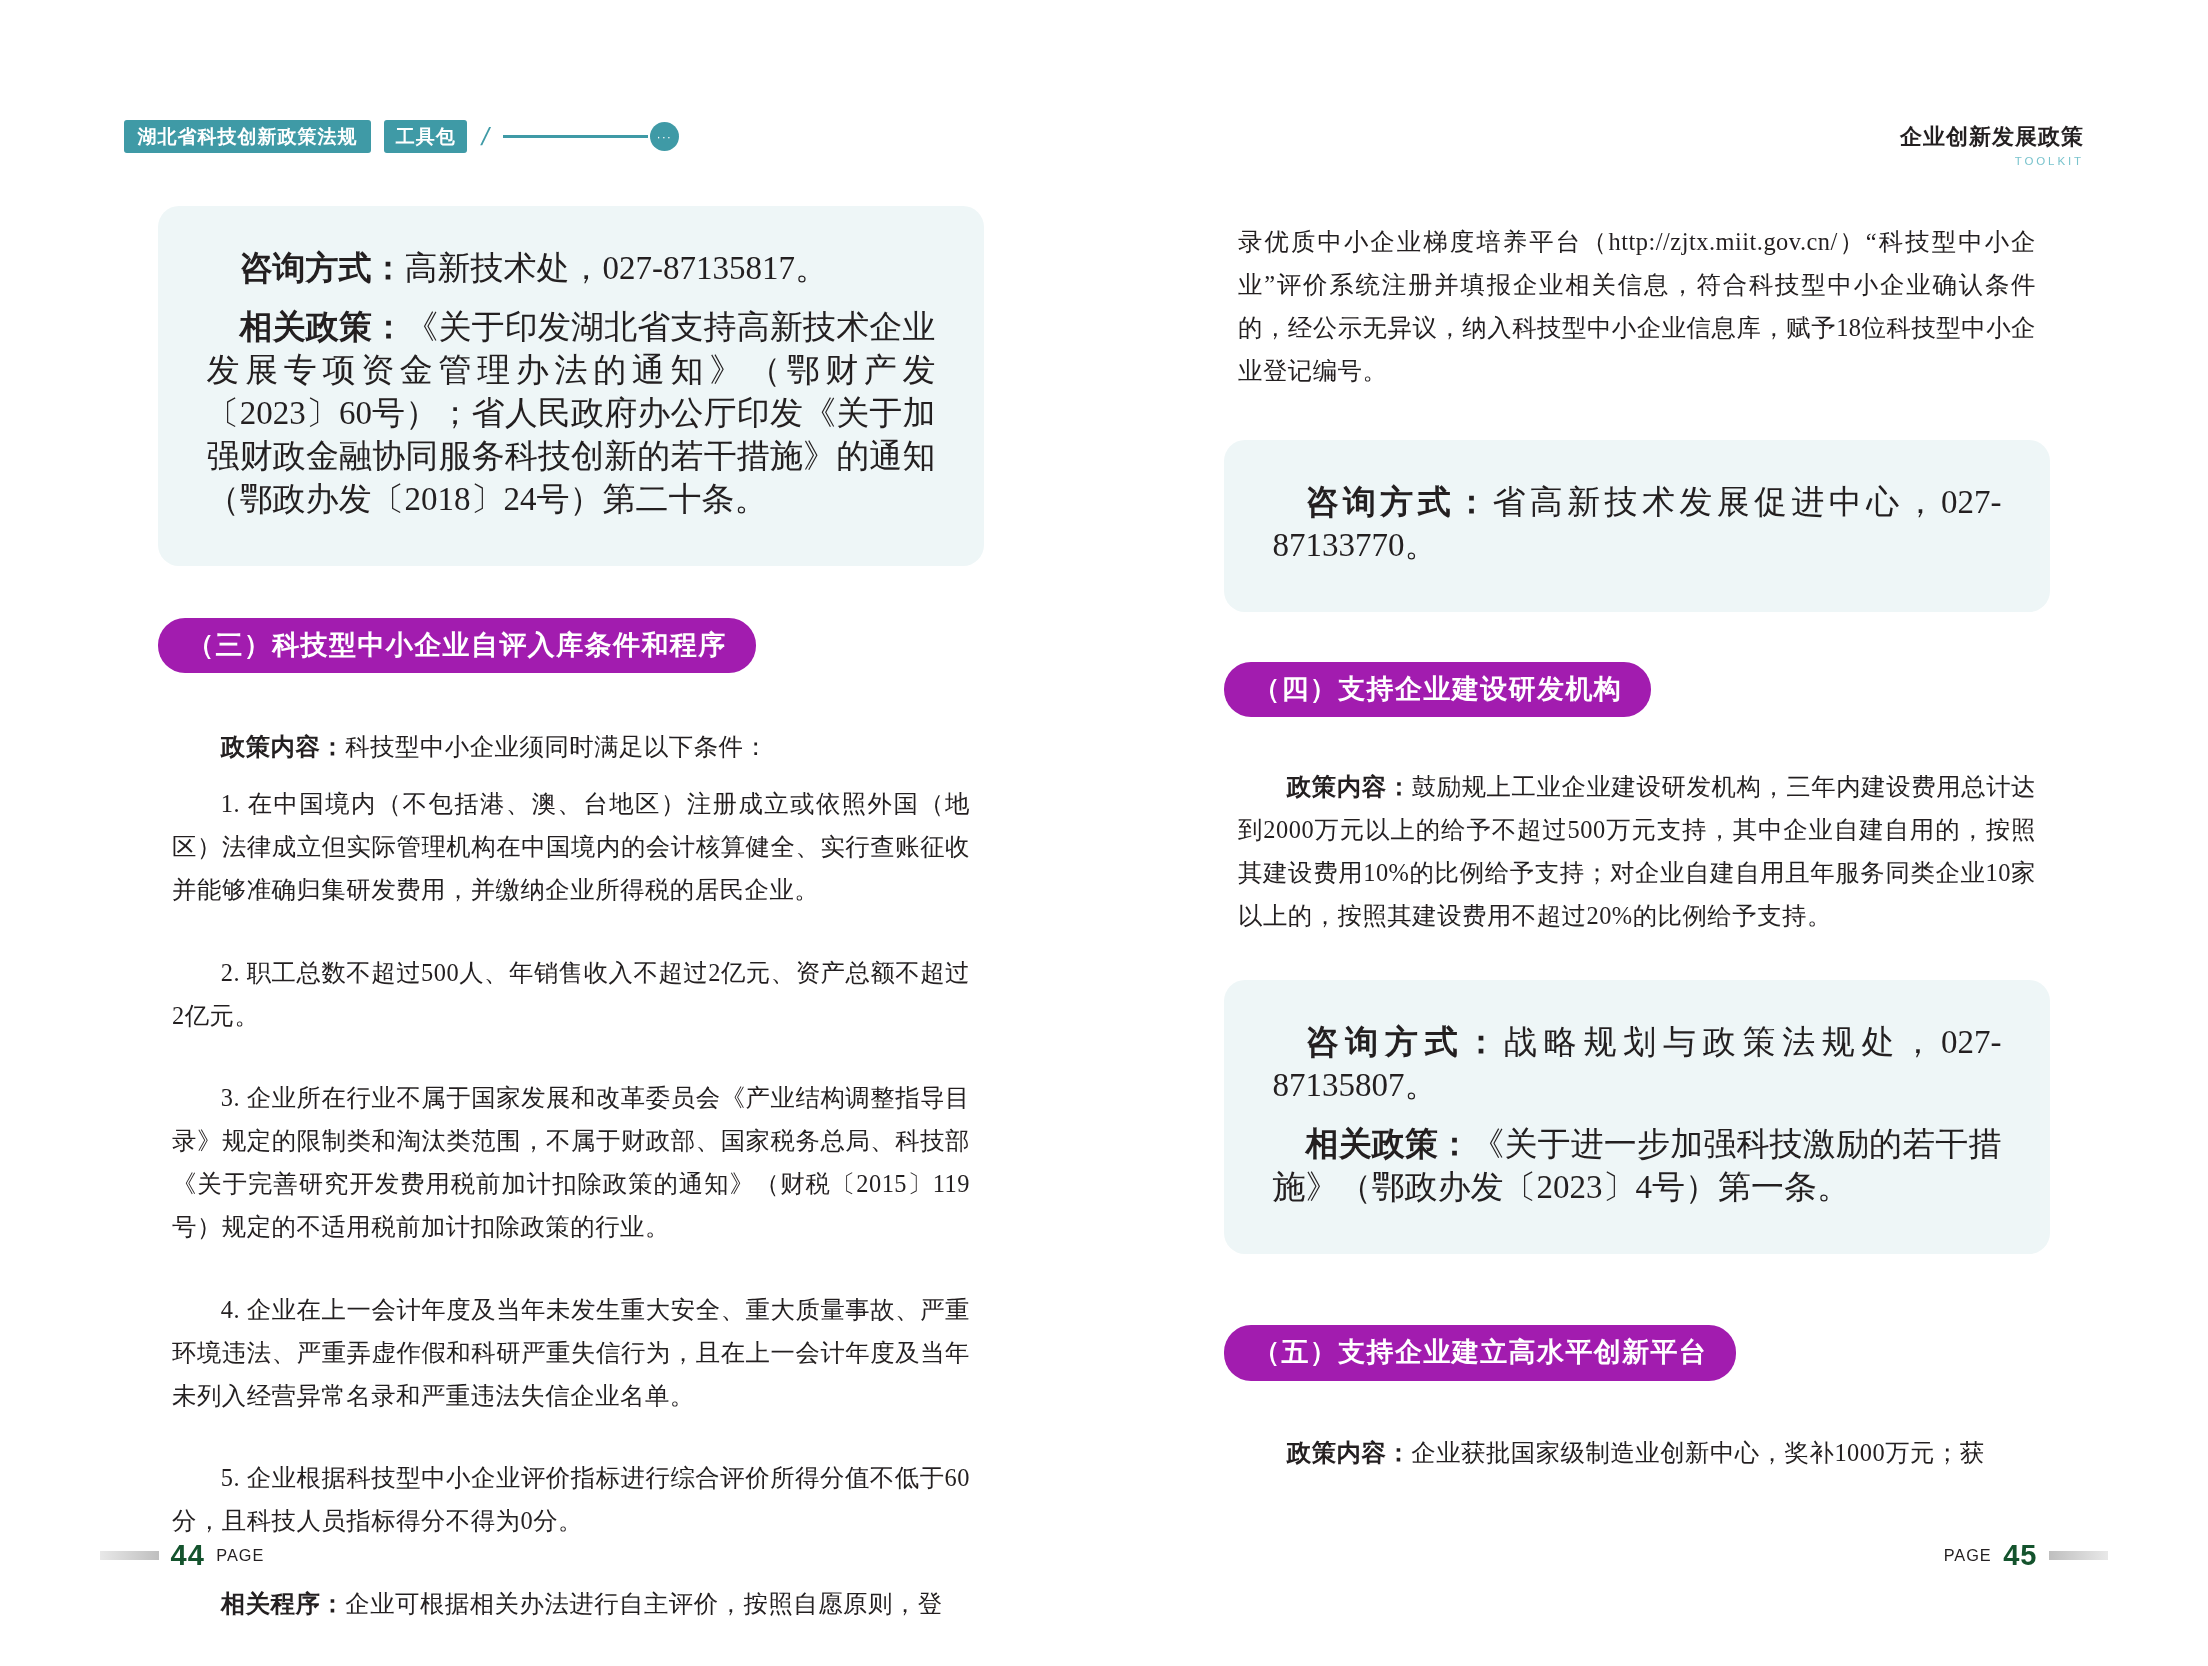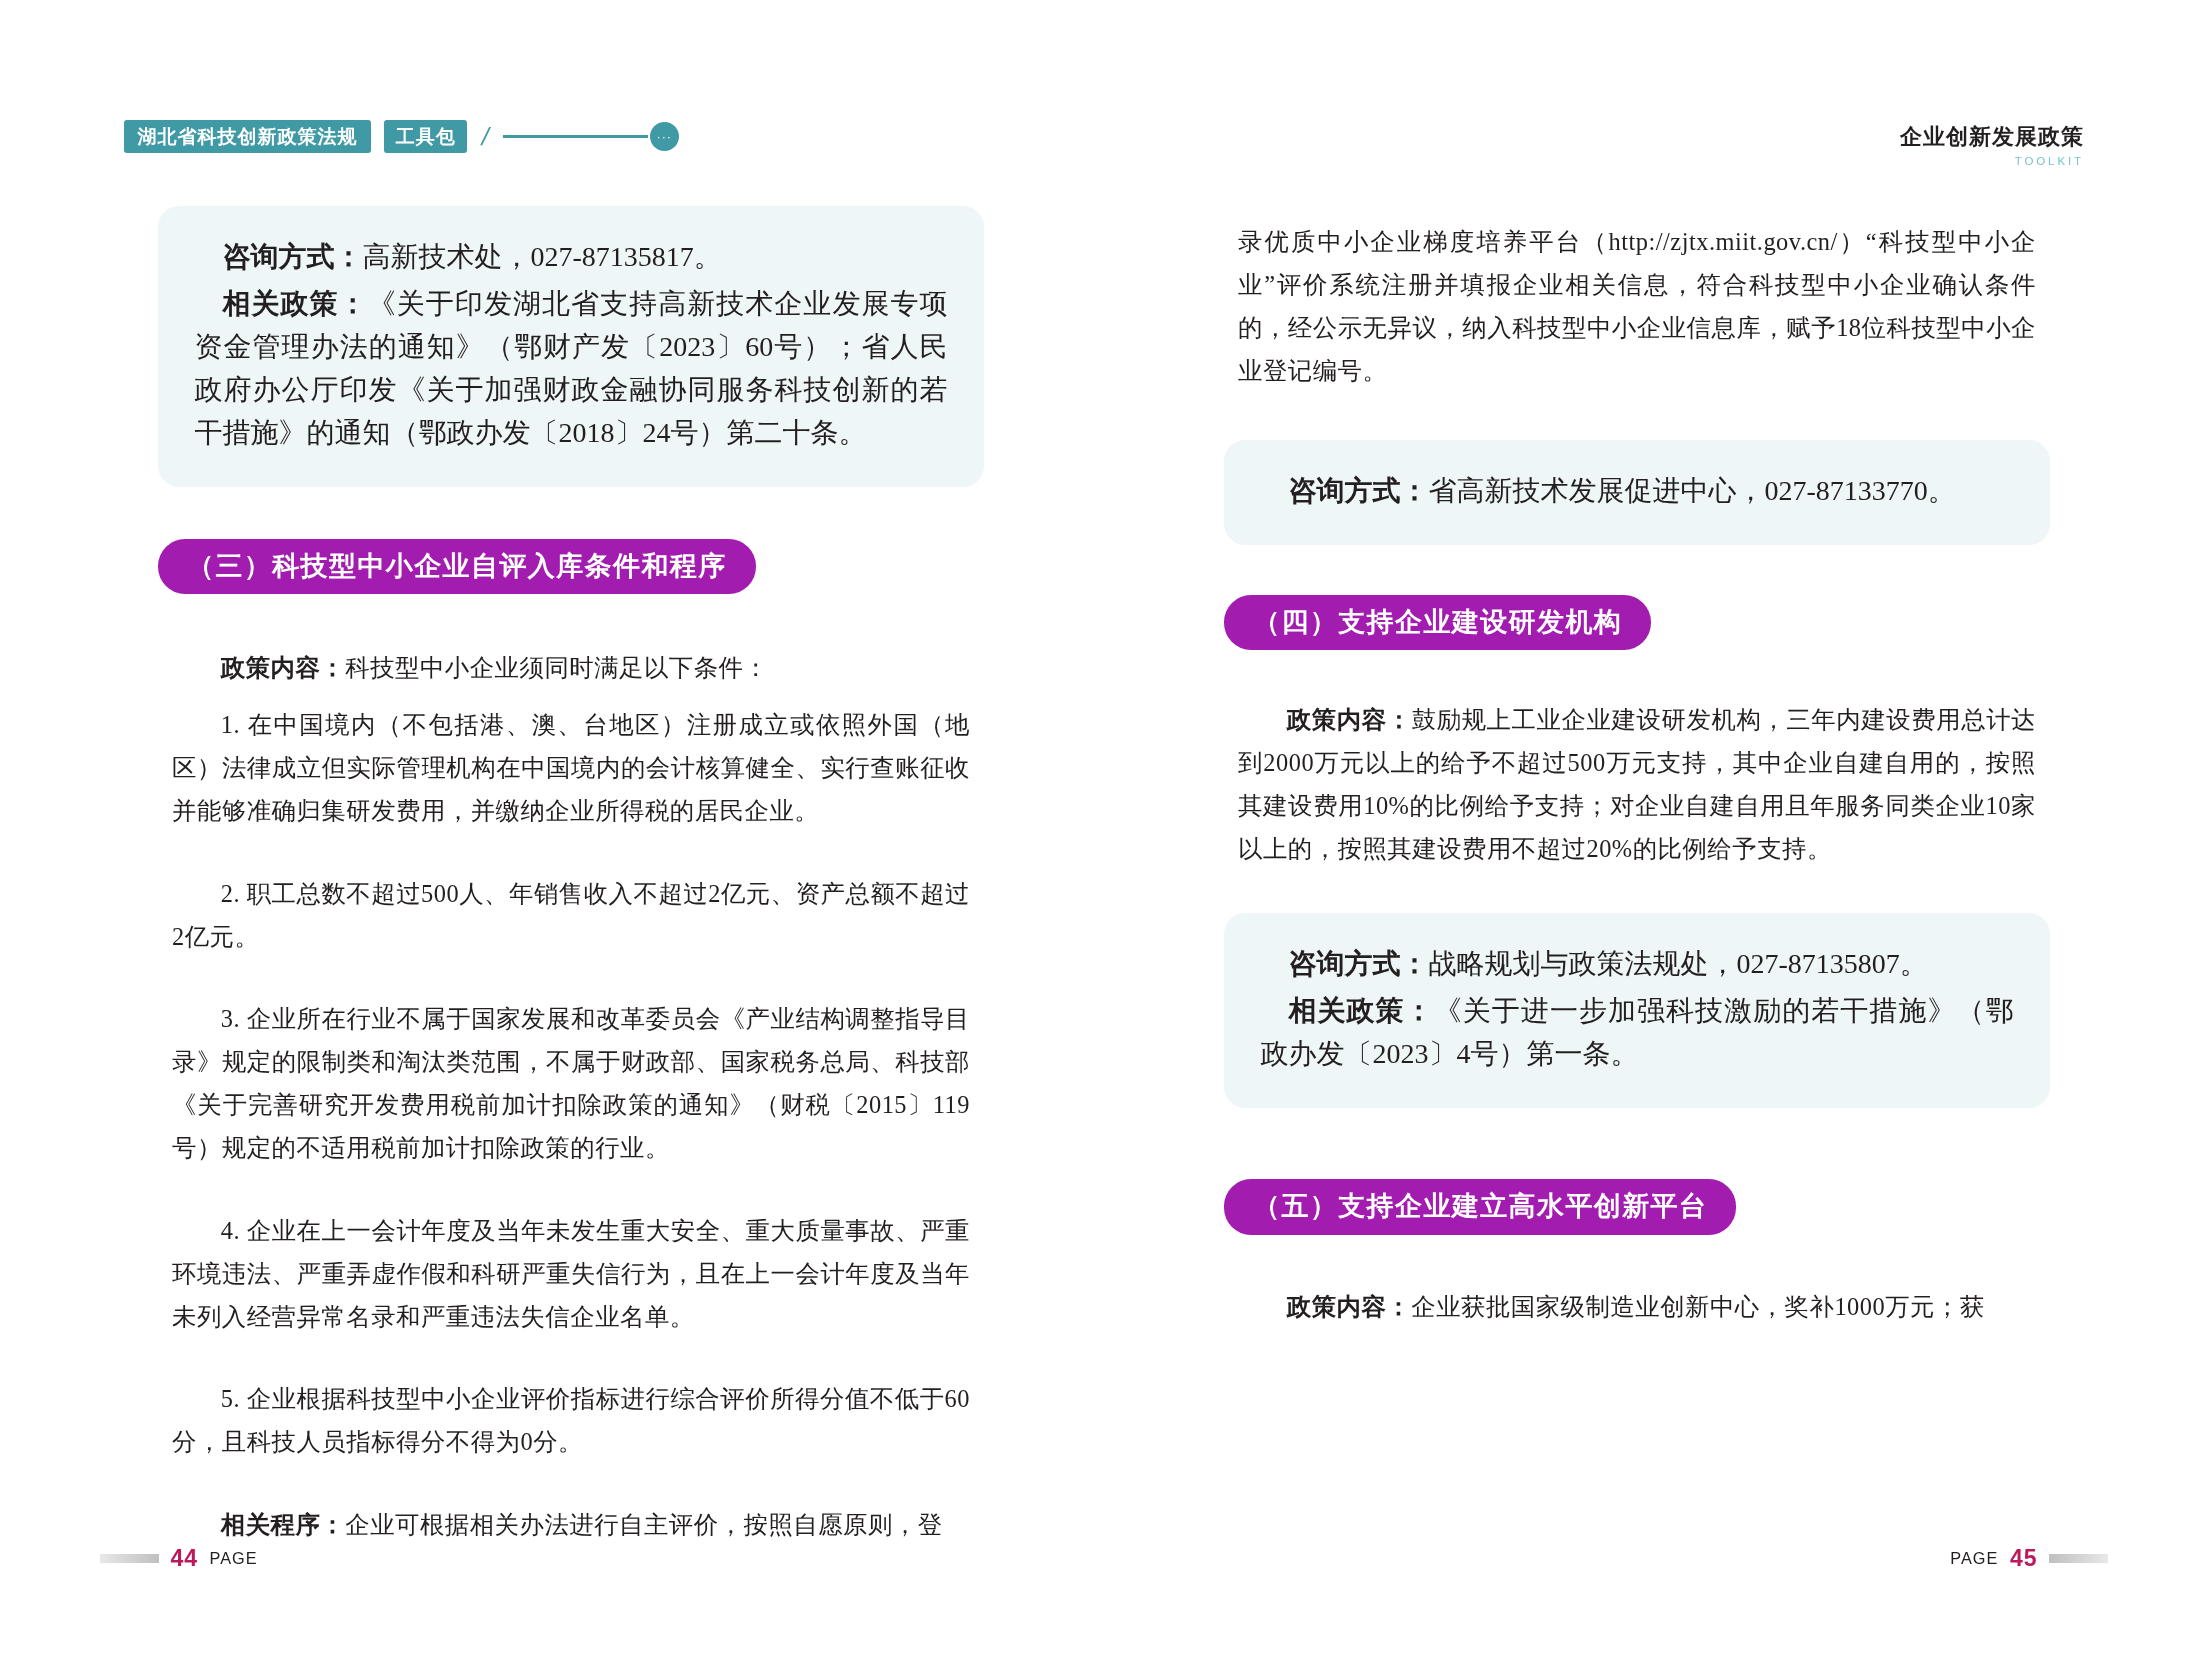--- a/index.html
+++ b/index.html
@@ -125,22 +125,22 @@
   p.indent { text-indent: 2em; }
   .gap-sm { height: 11.5px; }
 
   .callout {
     background: #eef6f7;
     border-radius: 21px;
     padding: 25px 32.5px 29px 32.5px;
     box-sizing: border-box;
   }
   .callout p {
-    margin: 4px;
-    font-size: 28px;
+    margin: 16px;
+    font-size: 33px;
     line-height: 43px;
     text-align: justify;
     text-justify: inter-ideograph;
   }
   .callout .lead {
     text-indent: 1em;
   }
   .bold { font-weight: bold; }
 
   .section-pill {
@@ -168,23 +168,23 @@
   .footer-right { right: 100px; }
   .fbar {
     width: 59px;
     height: 8.6px;
     background: linear-gradient(90deg, #e8e8e8, #bfbfbf);
   }
   .fbar.rev {
     background: linear-gradient(270deg, #e8e8e8, #bfbfbf);
   }
   .fnum {
-    font-size: 23px;
-    font-weight: bold;
-    color: #be185d;
+    font-size: 29px;
+    font-weight: bold;
+    color: #14532d;
     margin: 0 11.5px;
     letter-spacing: 1px;
   }
   .fpage {
     font-size: 16.3px;
     color: #231f20;
     letter-spacing: 1px;
   }
 </style>
 </head>

